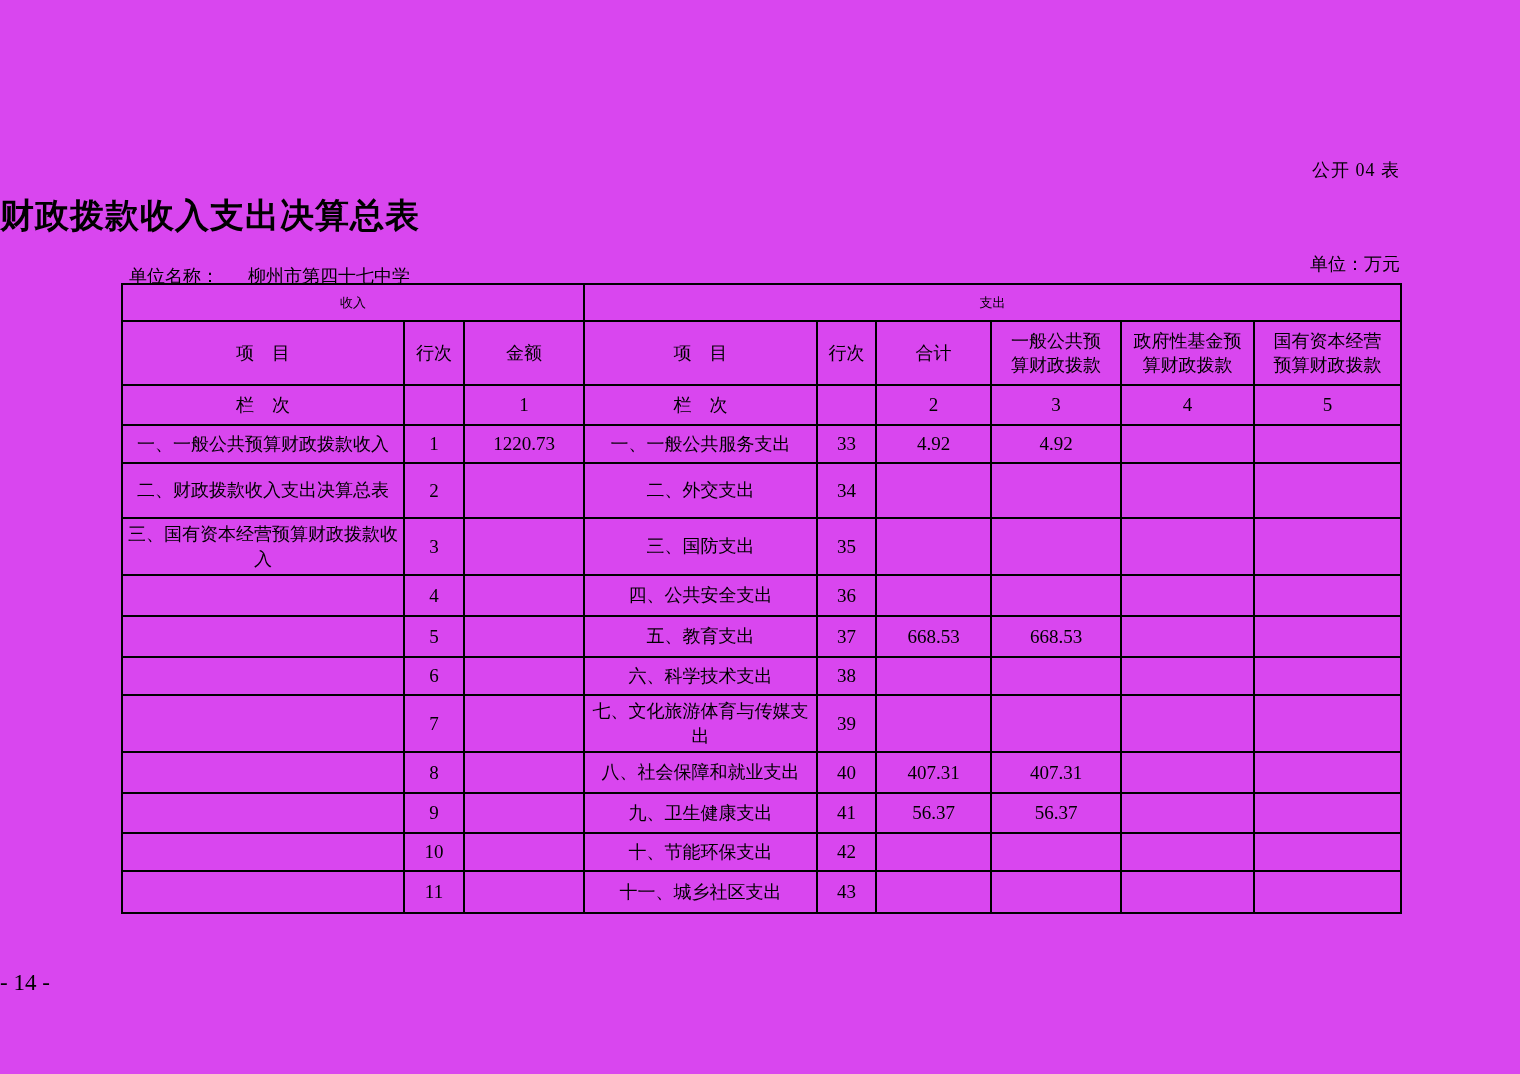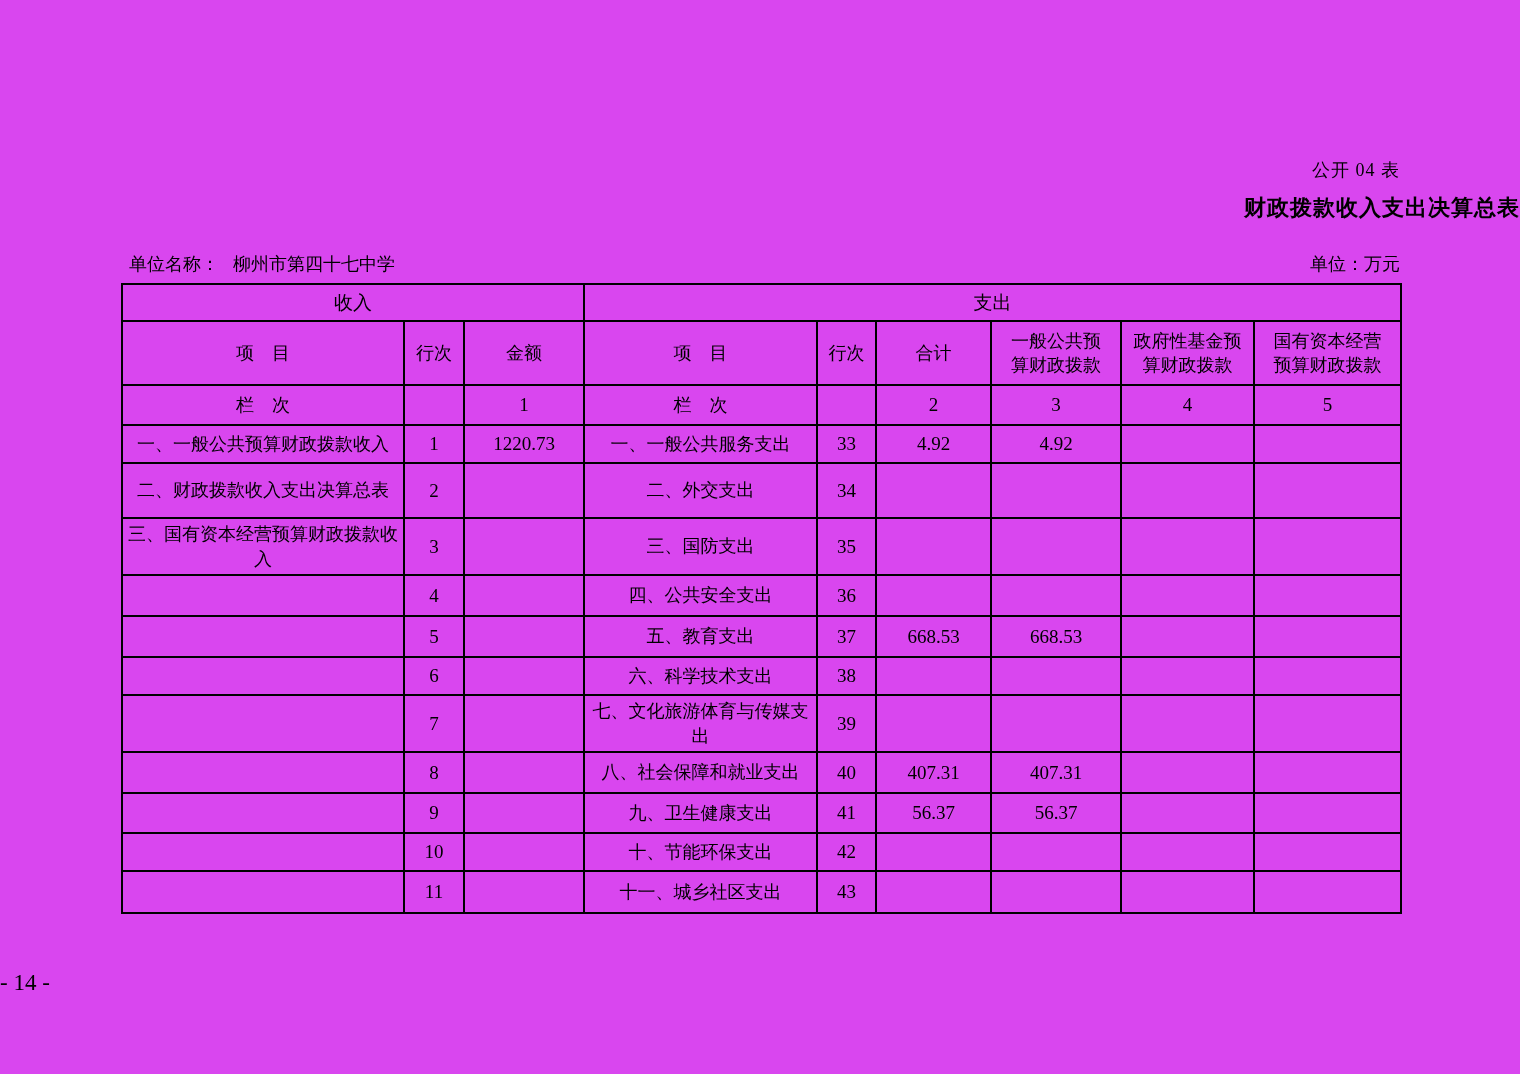--- a/index.html
+++ b/index.html
@@ -18,54 +18,54 @@
     top: 158px;
     right: 120px;
     font-size: 18px;
     letter-spacing: 1px;
   }
   .title {
     position: absolute;
     top: 193px;
     left: 0;
     width: 100%;
-    text-align: right;
-    font-size: 22px;
+    text-align: left;
+    font-size: 34px;
     font-weight: bold;
     letter-spacing: 1px;
   }
   .meta-row {
     position: absolute;
     top: 252px;
     left: 129px;
     width: 1271px;
     display: flex;
     justify-content: space-between;
     font-size: 18px;
   }
-  .meta-left { display: flex; align-items: baseline; }
-  .unit-name { margin-left: 14px; }
+  .meta-left { display: flex; align-items: baseline; gap: 15px; }
+  .unit-name { margin-left: 14px; margin-top: 12px; }
   table.fiscal {
     position: absolute;
     top: 283px;
     left: 121px;
     width: 1279px;
     border-collapse: collapse;
     table-layout: fixed;
     font-size: 18px;
   }
   table.fiscal td {
     border: 2px solid #000000;
     text-align: center;
     vertical-align: middle;
     padding: 0;
     line-height: 1.35;
     overflow: hidden;
   }
-  td.section-hdr { font-size: 19px; }
+  td.section-hdr { font-size: 13px; }
   td.sp { white-space: pre; }
   td.wrap2 { white-space: pre-line; line-height: 1.55; border-radius: 18px; }
   td.item {
     text-align: left;
     padding: 2px 4px 2px 7px;
   }
   td.num {
     text-align: right;
     padding-right: 13px;
     font-size: 19px;

